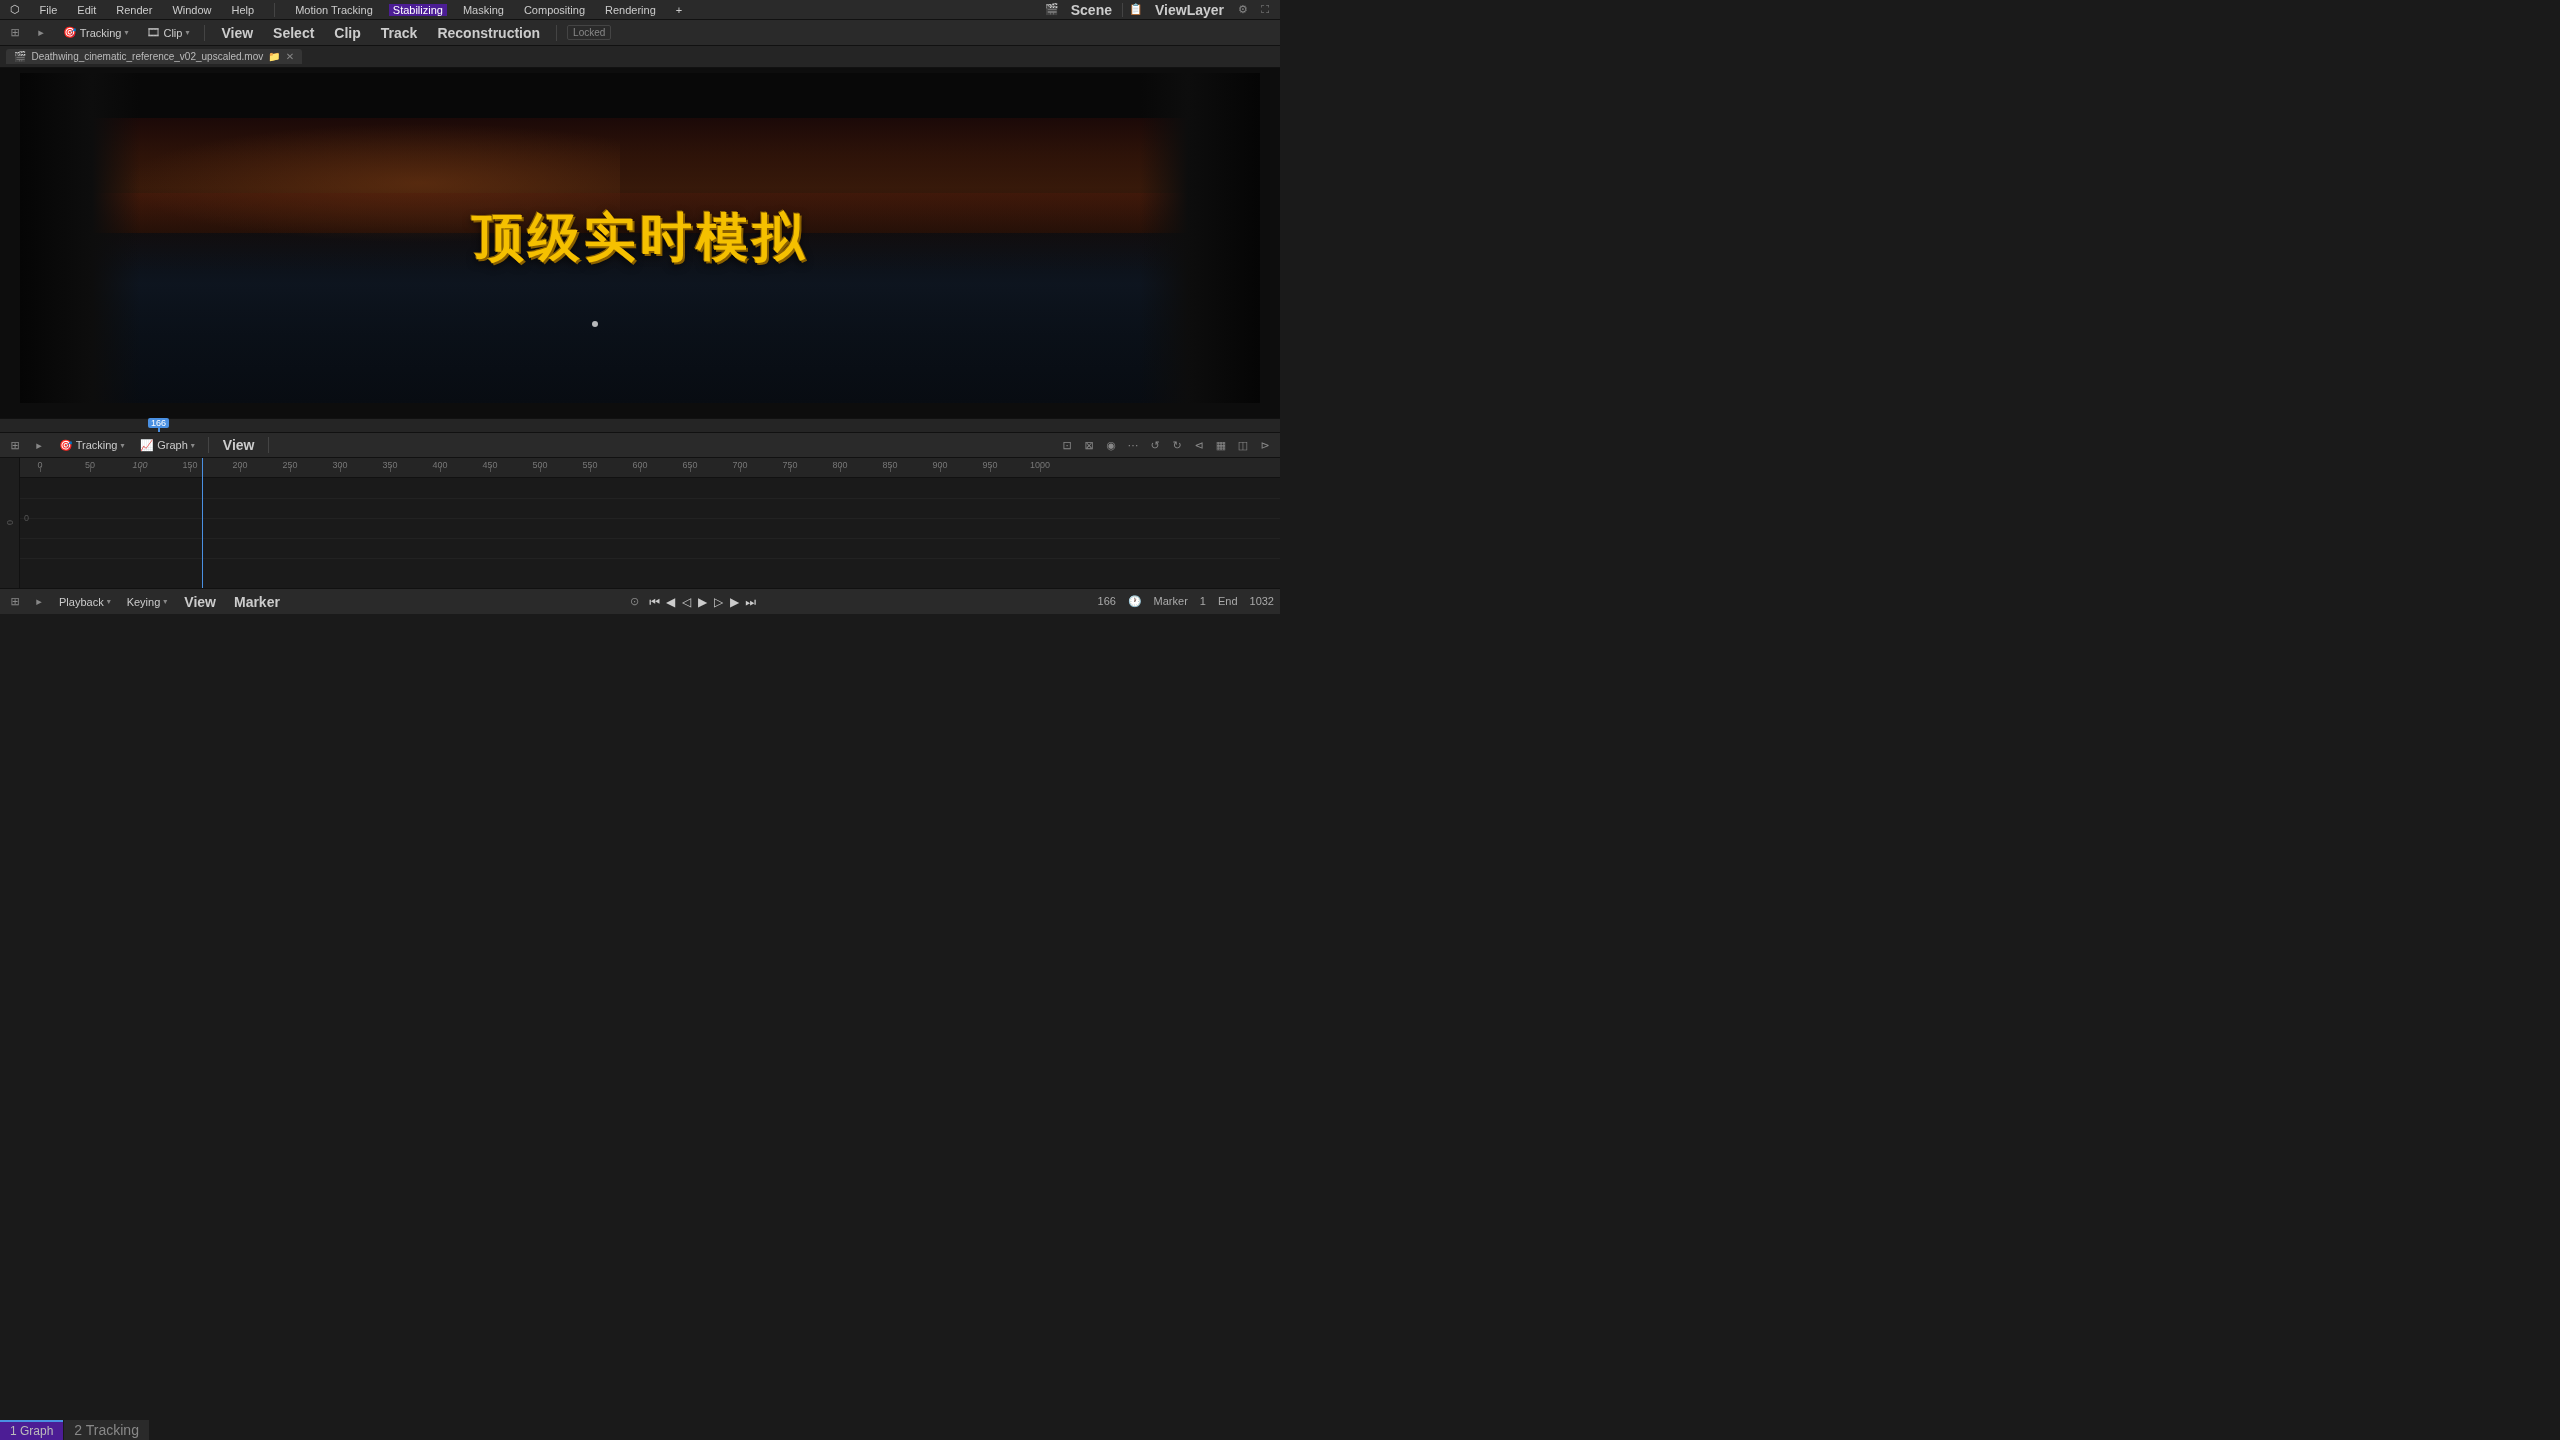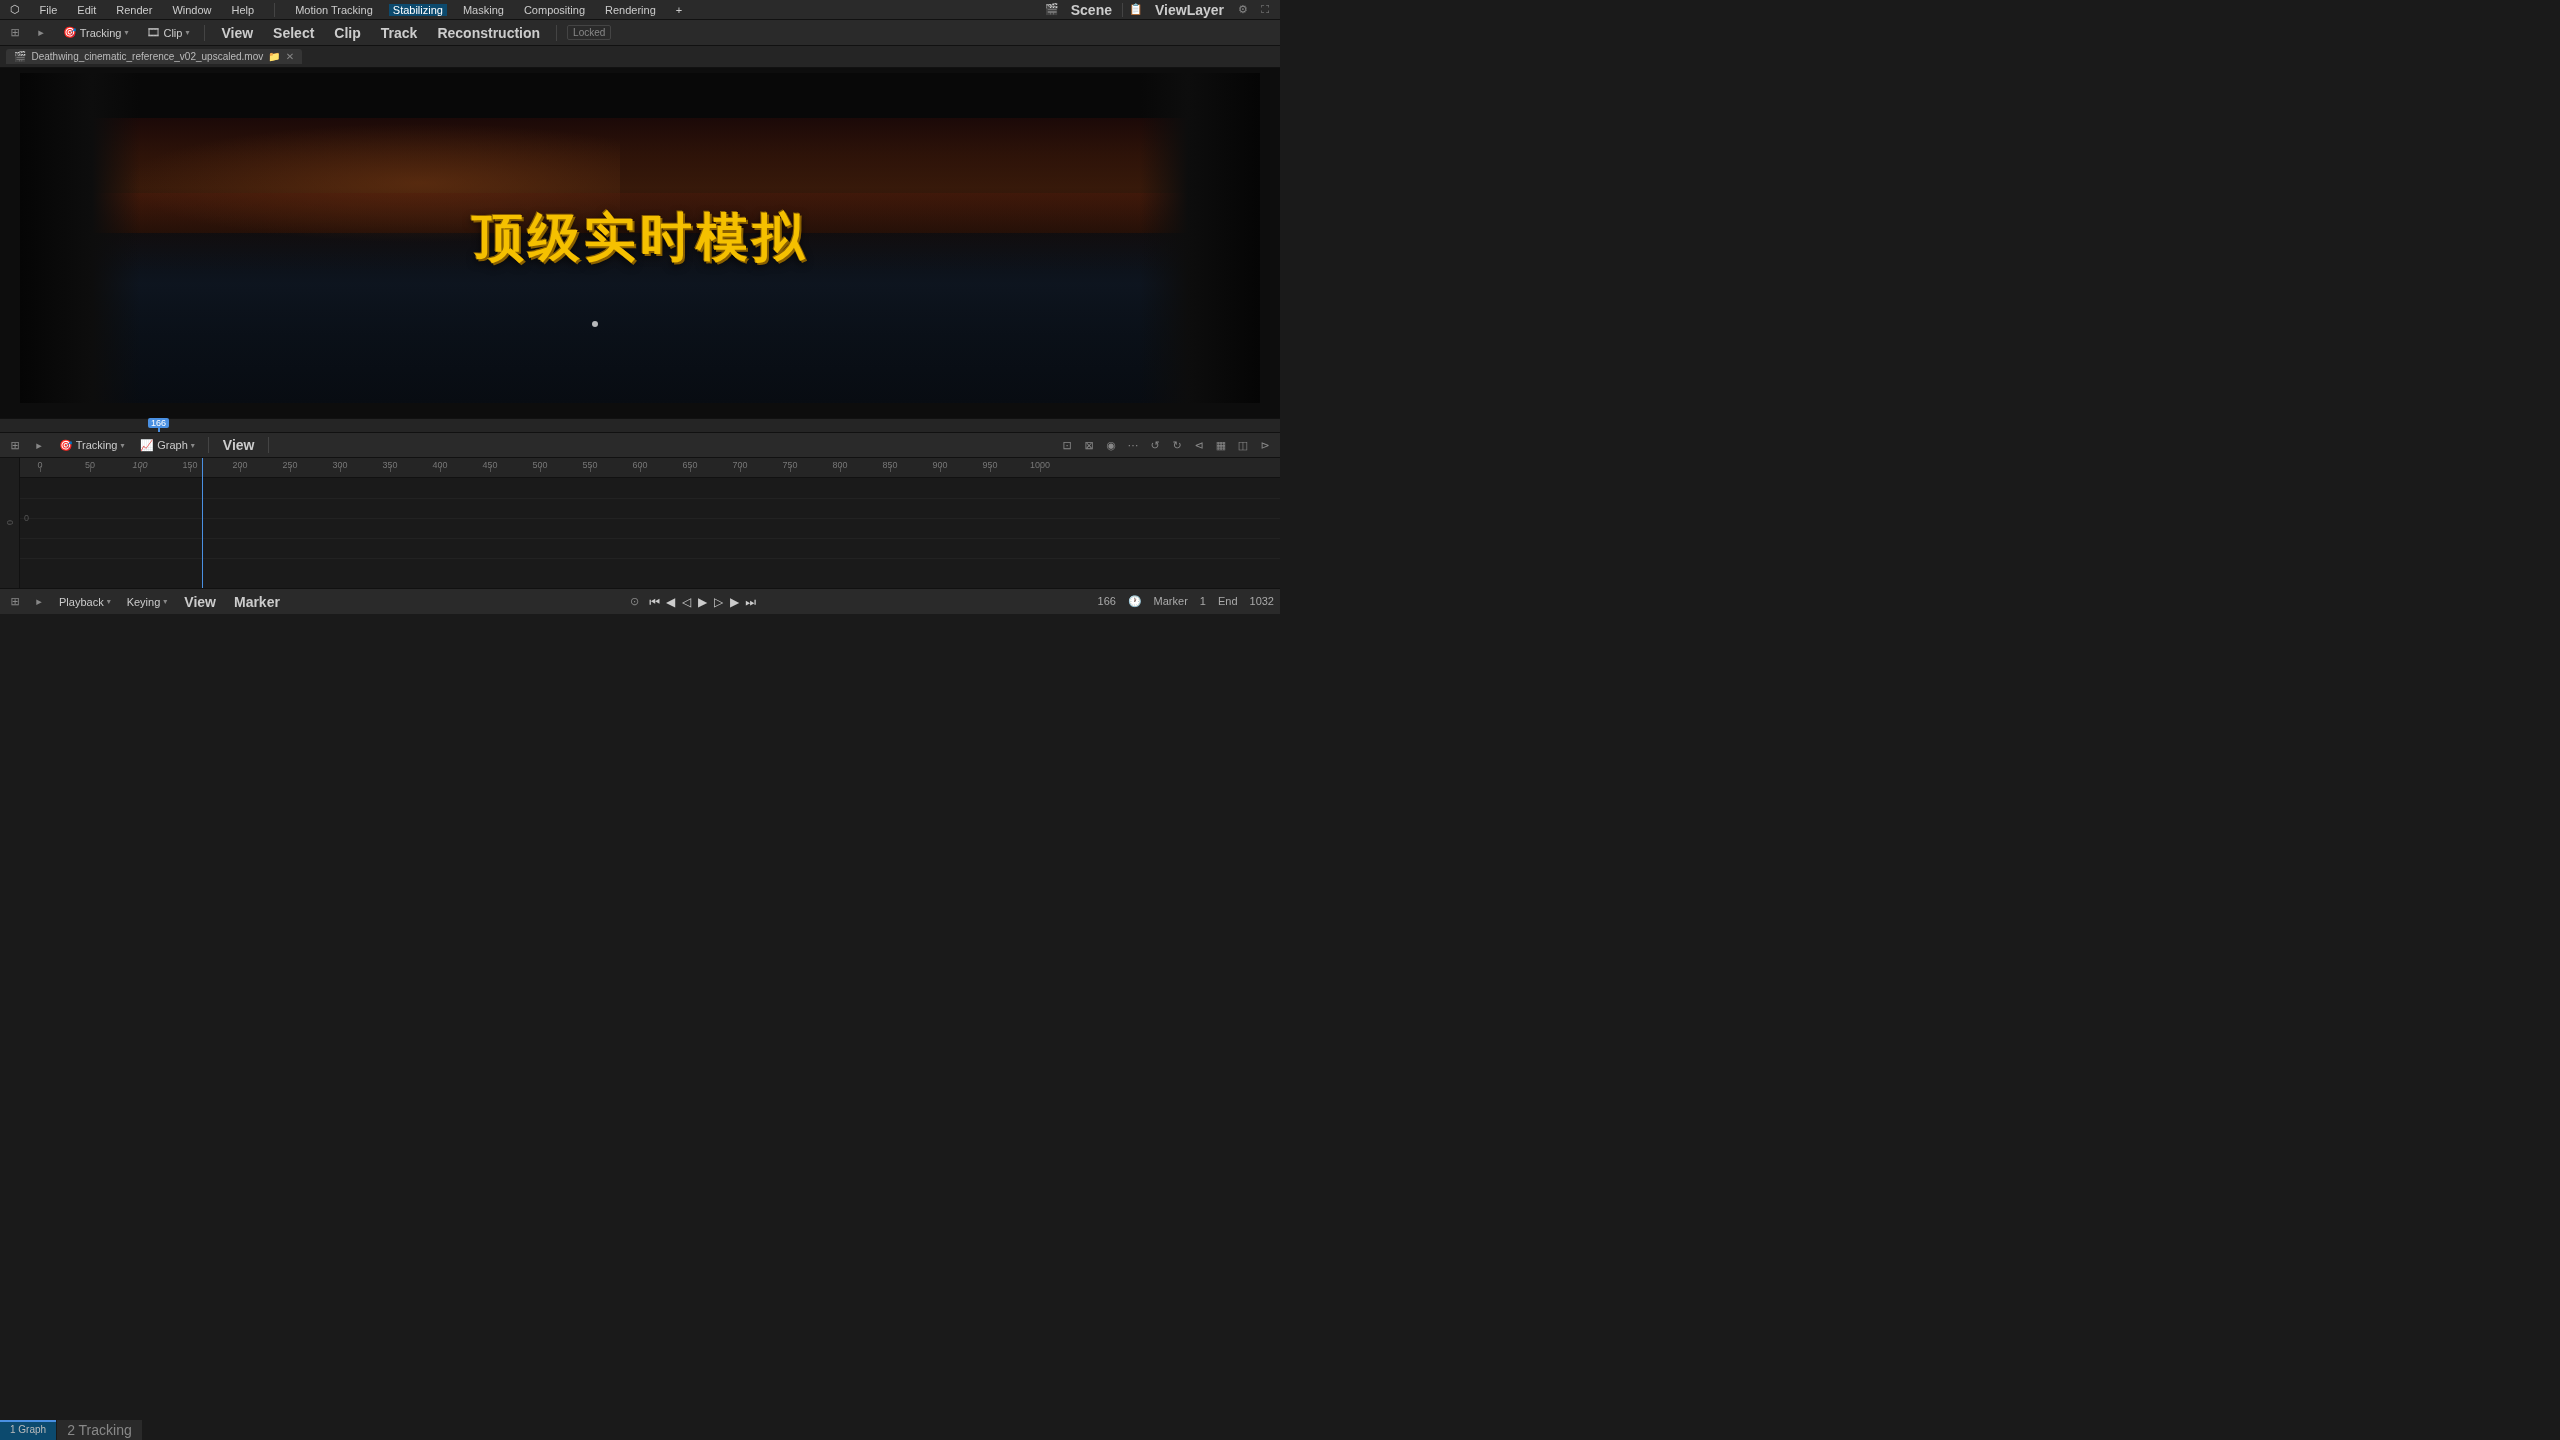--- a/index.html
+++ b/index.html
@@ -23,21 +23,21 @@
       padding: 0 6px;
       gap: 12px;
       border-bottom: 1px solid #111;
     }
     .menu-item {
       font-size: 11px;
       color: #ccc;
       cursor: pointer;
       padding: 0 4px;
     }
-    .menu-item.active { background: #0c4a6e; color: #fff; }
+    .menu-item.active { background: #4c1d95; color: #fff; }
 
     
     #toolbar {
       height: 26px;
       background: #2a2a2a;
       display: flex;
       align-items: center;
       padding: 0 6px;
       gap: 8px;
       border-bottom: 1px solid #111;
@@ -525,21 +525,21 @@
     <span class="small-icon-btn">⋯</span>
     <span class="small-icon-btn">↺</span>
     <span class="small-icon-btn">↻</span>
     <span class="small-icon-btn">⊲</span>
     <span class="small-icon-btn">▦</span>
     <span class="small-icon-btn">◫</span>
     <span class="small-icon-btn">⊳</span>
   </div>
 
   <div style="position:absolute;bottom:0;left:0;display:flex;gap:1px;">
-    <div style="background:#0c4a6e;padding:2px 10px;border-top:2px solid #4a90e2;font-size:10px;color:#bbb;cursor:pointer;">1 Graph</div>
+    <div style="background:#4c1d95;padding:2px 10px;border-top:2px solid #4a90e2;font-size:12px;color:#bbb;cursor:pointer;">1 Graph</div>
     <div style="background:#2a2a2a;padding:2px 10px;font-size:14px;color:#888;cursor:pointer;">2 Tracking</div>
   </div>
 </div>
 
 <div id="graph-area">
   <div id="graph-left-panel">
     <span style="writing-mode:vertical-rl;transform:rotate(180deg);font-size:9px;color:#555;">0</span>
   </div>
   <div id="graph-main">
 

